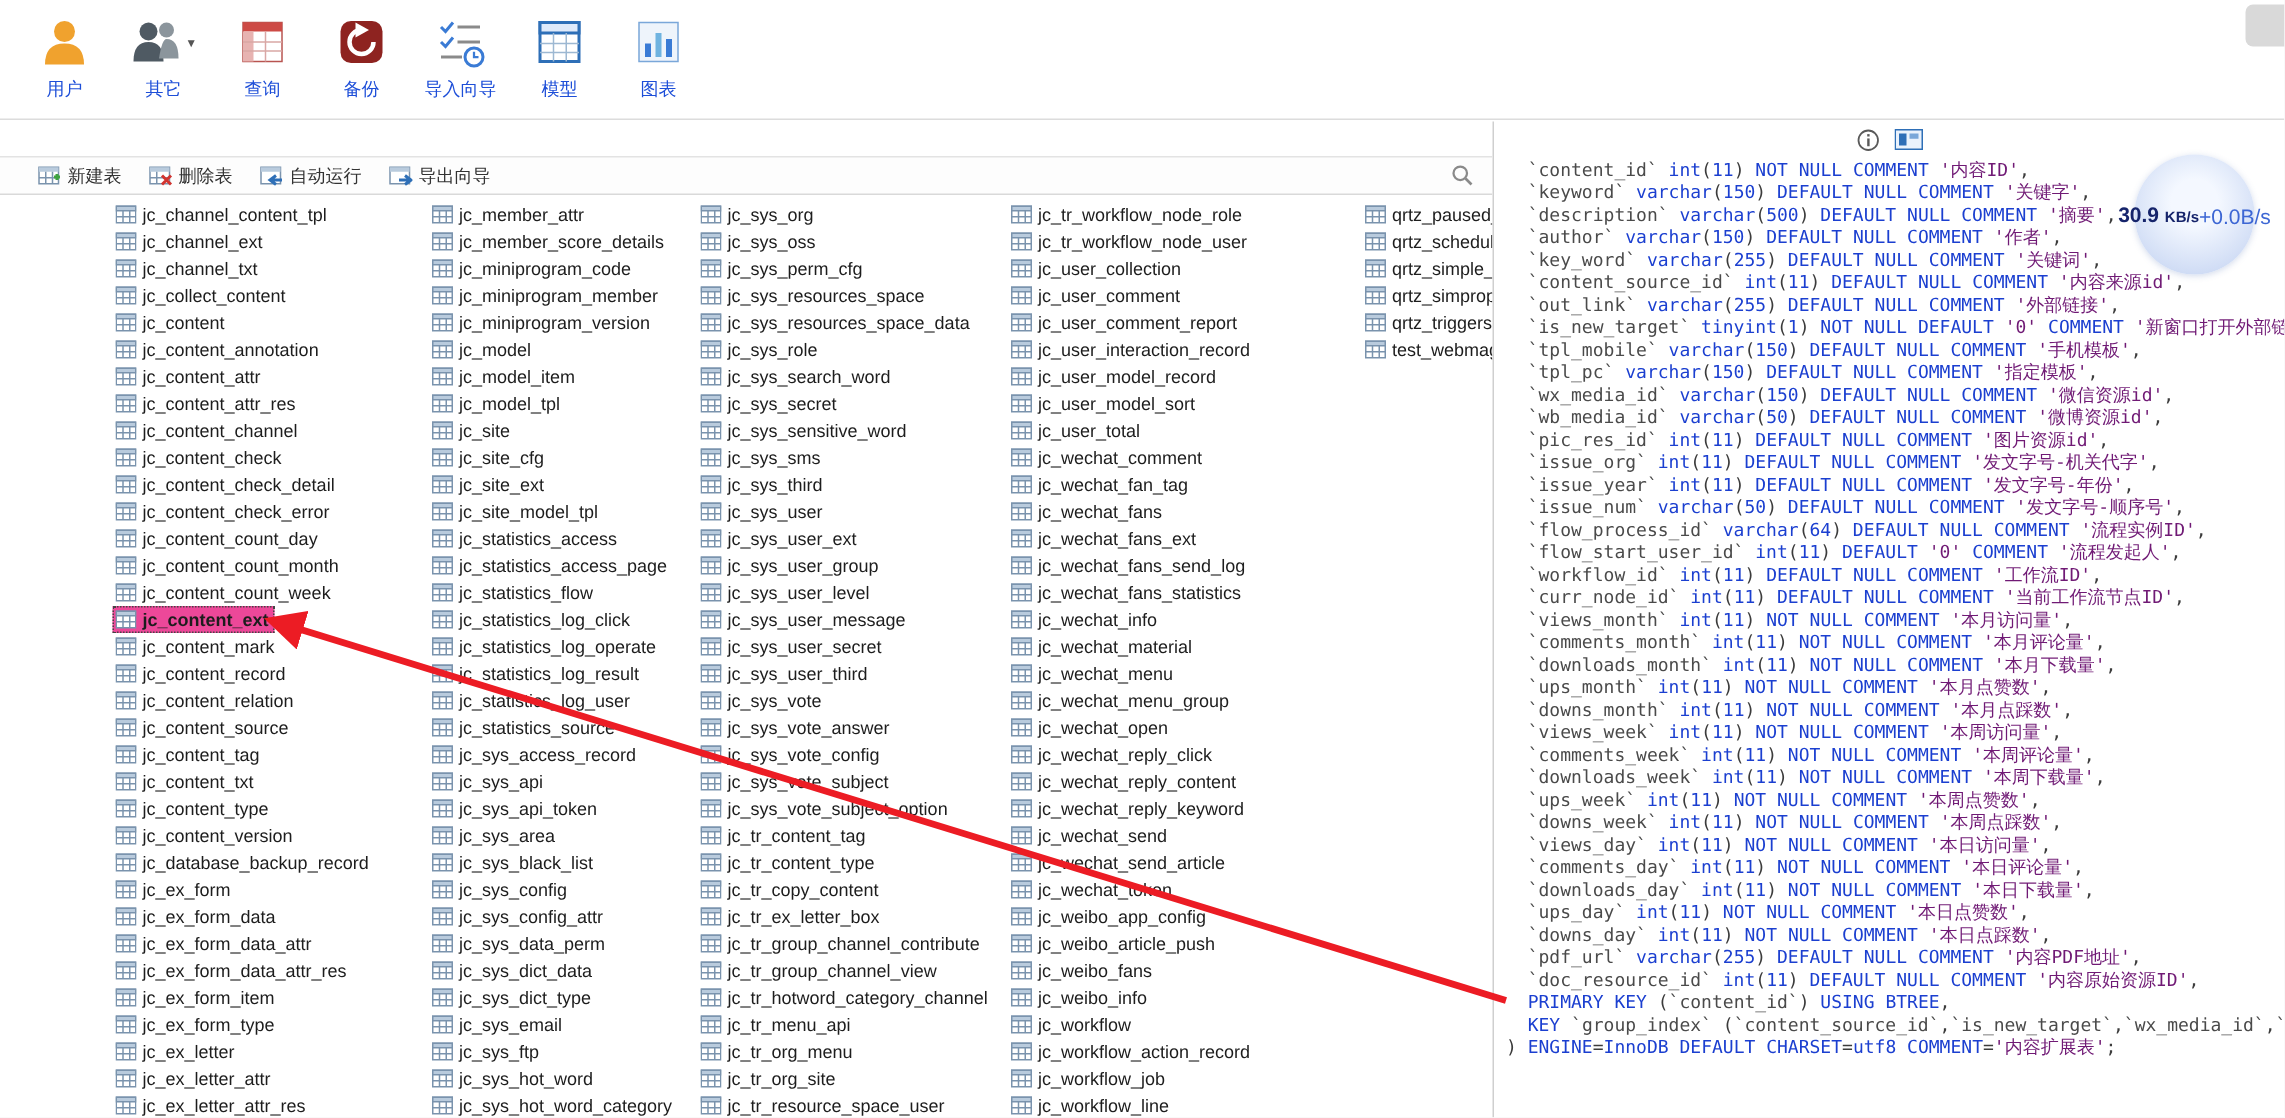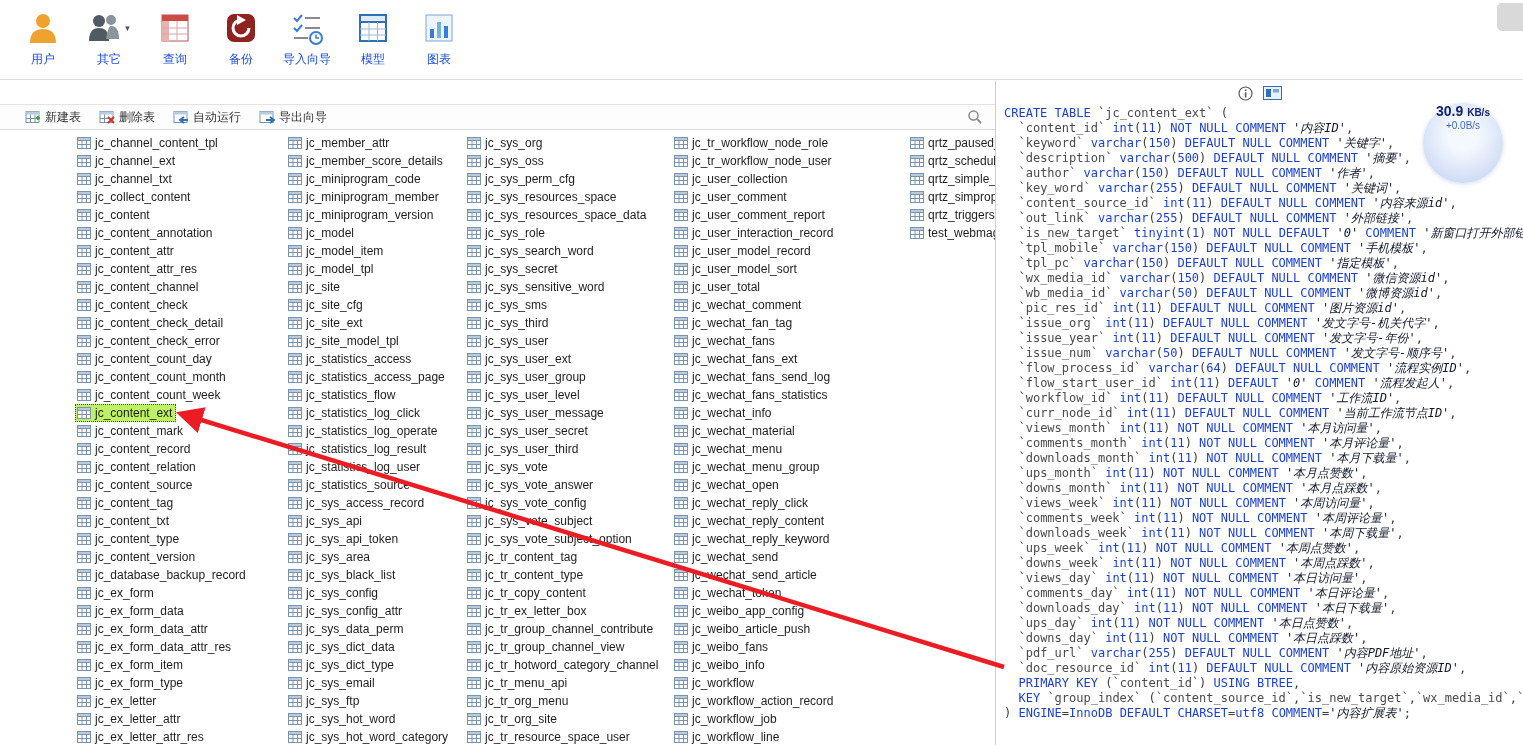--- a/index.html
+++ b/index.html
@@ -27,43 +27,43 @@
   .tt-btn { display:flex; align-items:center; gap:4px; font-size:12px; color:#333;
     padding:0 9px; height:100%; cursor:pointer; white-space:nowrap; }
   .tt-search { margin-left:auto; margin-right:12px; display:flex; align-items:center; cursor:pointer; }
 
   .table-grid { position:absolute; top:51px; left:0; right:0; bottom:0; }
   .tcol { position:absolute; top:2px; width:210px; }
   .tcol0{left:75px} .tcol1{left:286px} .tcol2{left:465px} .tcol3{left:672px} .tcol4{left:908px}
   .titem { height:18px; display:flex; align-items:center; gap:4px; padding:0 4px 0 2px;
     width:max-content; white-space:nowrap; cursor:pointer; }
   .titem .tlabel { font-size:12px; color:#1d1d1d; }
-  .titem.selected { background:#bef264; outline:1px dotted #444; outline-offset:-1px; }
+  .titem.selected { background:#ec4899; outline:1px dotted #444; outline-offset:-1px;font-weight:bold; }
   .ticon { display:flex; width:14px; height:14px; }
 
   
   .right-pane { position:absolute; top:81px; left:995px; right:0; bottom:0;
     background:#fff; border-left:1px solid #cfcfcf; }
   .panel-header { height:24px; display:flex; align-items:center; justify-content:center; gap:10px; }
   .panel-header .ph-icon { display:flex; cursor:pointer; }
   .sql-view { position:absolute; top:25px; left:8px; right:0; bottom:0; overflow:hidden;
     font-family:"DejaVu Sans Mono", monospace; font-size:12px; line-height:15px; }
   .sql-line { white-space:pre; height:15px; }
   .sql-kw    { color:#1b3fd0; }
-  .sql-str   { color:#0f172a;font-style:italic; }
+  .sql-str   { color:#701a75; }
   .sql-ident { color:#4a4a4a; }
   .sql-plain { color:#3c3c3c; }
 
   .speed-badge { position:absolute; top:22px; right:20px; width:80px; height:80px;
     border-radius:50%; background:radial-gradient(circle at 50% 40%, #f4f8ff 25%, #c9d7f3 85%);
-    display:flex; flex-direction:column; align-items:center; 
+    display:flex; flex-direction:row; align-items:center; justify-content:center;
     z-index:10; box-shadow:0 1px 4px rgba(80,110,180,0.25); }
   .sb-main { font-size:14px; font-weight:bold; color:#16246b; white-space:nowrap; }
   .sb-main .sb-unit { font-size:10px; }
-  .sb-delta { font-size:10px; color:#3c66d4; margin-top:1px; }
+  .sb-delta { font-size:14px; color:#3c66d4; margin-top:1px; }
 
   .arrow-overlay { position:absolute; inset:0; width:100%; height:100%;
     pointer-events:none; z-index:50; }
 </style>
 </head>
 <body>
 
 <div class="app">
 
   <div class="main-toolbar">
@@ -1948,21 +1948,20 @@
       <span class="ph-icon">
         <svg width="19" height="14" viewBox="0 0 19 14">
           <rect x="0.5" y="0.5" width="18" height="13" fill="#eaf2fc" stroke="#2e6fb7"></rect>
           <rect x="3" y="3" width="5" height="8" fill="#2e6fb7"></rect>
           <rect x="10" y="3" width="6" height="3.5" fill="#7aa7d9"></rect>
         </svg>
       </span>
     </div>
 
     <div class="sql-view">
-        <div class="sql-line"><span class="sql-kw">CREATE</span><span class="sql-plain"> </span><span class="sql-kw">TABLE</span><span class="sql-plain"> </span><span class="sql-ident">`jc_content_ext`</span><span class="sql-plain"> (</span></div>
         <div class="sql-line"><span class="sql-plain">  </span><span class="sql-ident">`content_id`</span><span class="sql-plain"> </span><span class="sql-kw">int</span><span class="sql-plain">(</span><span class="sql-kw">11</span><span class="sql-plain">) </span><span class="sql-kw">NOT</span><span class="sql-plain"> </span><span class="sql-kw">NULL</span><span class="sql-plain"> </span><span class="sql-kw">COMMENT</span><span class="sql-plain"> </span><span class="sql-str">'内容ID'</span><span class="sql-plain">,</span></div>
         <div class="sql-line"><span class="sql-plain">  </span><span class="sql-ident">`keyword`</span><span class="sql-plain"> </span><span class="sql-kw">varchar</span><span class="sql-plain">(</span><span class="sql-kw">150</span><span class="sql-plain">) </span><span class="sql-kw">DEFAULT</span><span class="sql-plain"> </span><span class="sql-kw">NULL</span><span class="sql-plain"> </span><span class="sql-kw">COMMENT</span><span class="sql-plain"> </span><span class="sql-str">'关键字'</span><span class="sql-plain">,</span></div>
         <div class="sql-line"><span class="sql-plain">  </span><span class="sql-ident">`description`</span><span class="sql-plain"> </span><span class="sql-kw">varchar</span><span class="sql-plain">(</span><span class="sql-kw">500</span><span class="sql-plain">) </span><span class="sql-kw">DEFAULT</span><span class="sql-plain"> </span><span class="sql-kw">NULL</span><span class="sql-plain"> </span><span class="sql-kw">COMMENT</span><span class="sql-plain"> </span><span class="sql-str">'摘要'</span><span class="sql-plain">,</span></div>
         <div class="sql-line"><span class="sql-plain">  </span><span class="sql-ident">`author`</span><span class="sql-plain"> </span><span class="sql-kw">varchar</span><span class="sql-plain">(</span><span class="sql-kw">150</span><span class="sql-plain">) </span><span class="sql-kw">DEFAULT</span><span class="sql-plain"> </span><span class="sql-kw">NULL</span><span class="sql-plain"> </span><span class="sql-kw">COMMENT</span><span class="sql-plain"> </span><span class="sql-str">'作者'</span><span class="sql-plain">,</span></div>
         <div class="sql-line"><span class="sql-plain">  </span><span class="sql-ident">`key_word`</span><span class="sql-plain"> </span><span class="sql-kw">varchar</span><span class="sql-plain">(</span><span class="sql-kw">255</span><span class="sql-plain">) </span><span class="sql-kw">DEFAULT</span><span class="sql-plain"> </span><span class="sql-kw">NULL</span><span class="sql-plain"> </span><span class="sql-kw">COMMENT</span><span class="sql-plain"> </span><span class="sql-str">'关键词'</span><span class="sql-plain">,</span></div>
         <div class="sql-line"><span class="sql-plain">  </span><span class="sql-ident">`content_source_id`</span><span class="sql-plain"> </span><span class="sql-kw">int</span><span class="sql-plain">(</span><span class="sql-kw">11</span><span class="sql-plain">) </span><span class="sql-kw">DEFAULT</span><span class="sql-plain"> </span><span class="sql-kw">NULL</span><span class="sql-plain"> </span><span class="sql-kw">COMMENT</span><span class="sql-plain"> </span><span class="sql-str">'内容来源id'</span><span class="sql-plain">,</span></div>
         <div class="sql-line"><span class="sql-plain">  </span><span class="sql-ident">`out_link`</span><span class="sql-plain"> </span><span class="sql-kw">varchar</span><span class="sql-plain">(</span><span class="sql-kw">255</span><span class="sql-plain">) </span><span class="sql-kw">DEFAULT</span><span class="sql-plain"> </span><span class="sql-kw">NULL</span><span class="sql-plain"> </span><span class="sql-kw">COMMENT</span><span class="sql-plain"> </span><span class="sql-str">'外部链接'</span><span class="sql-plain">,</span></div>
         <div class="sql-line"><span class="sql-plain">  </span><span class="sql-ident">`is_new_target`</span><span class="sql-plain"> </span><span class="sql-kw">tinyint</span><span class="sql-plain">(</span><span class="sql-kw">1</span><span class="sql-plain">) </span><span class="sql-kw">NOT</span><span class="sql-plain"> </span><span class="sql-kw">NULL</span><span class="sql-plain"> </span><span class="sql-kw">DEFAULT</span><span class="sql-plain"> </span><span class="sql-str">'0'</span><span class="sql-plain"> </span><span class="sql-kw">COMMENT</span><span class="sql-plain"> </span><span class="sql-str">'新窗口打开外部链接'</span></div>
         <div class="sql-line"><span class="sql-plain">  </span><span class="sql-ident">`tpl_mobile`</span><span class="sql-plain"> </span><span class="sql-kw">varchar</span><span class="sql-plain">(</span><span class="sql-kw">150</span><span class="sql-plain">) </span><span class="sql-kw">DEFAULT</span><span class="sql-plain"> </span><span class="sql-kw">NULL</span><span class="sql-plain"> </span><span class="sql-kw">COMMENT</span><span class="sql-plain"> </span><span class="sql-str">'手机模板'</span><span class="sql-plain">,</span></div>
         <div class="sql-line"><span class="sql-plain">  </span><span class="sql-ident">`tpl_pc`</span><span class="sql-plain"> </span><span class="sql-kw">varchar</span><span class="sql-plain">(</span><span class="sql-kw">150</span><span class="sql-plain">) </span><span class="sql-kw">DEFAULT</span><span class="sql-plain"> </span><span class="sql-kw">NULL</span><span class="sql-plain"> </span><span class="sql-kw">COMMENT</span><span class="sql-plain"> </span><span class="sql-str">'指定模板'</span><span class="sql-plain">,</span></div>

